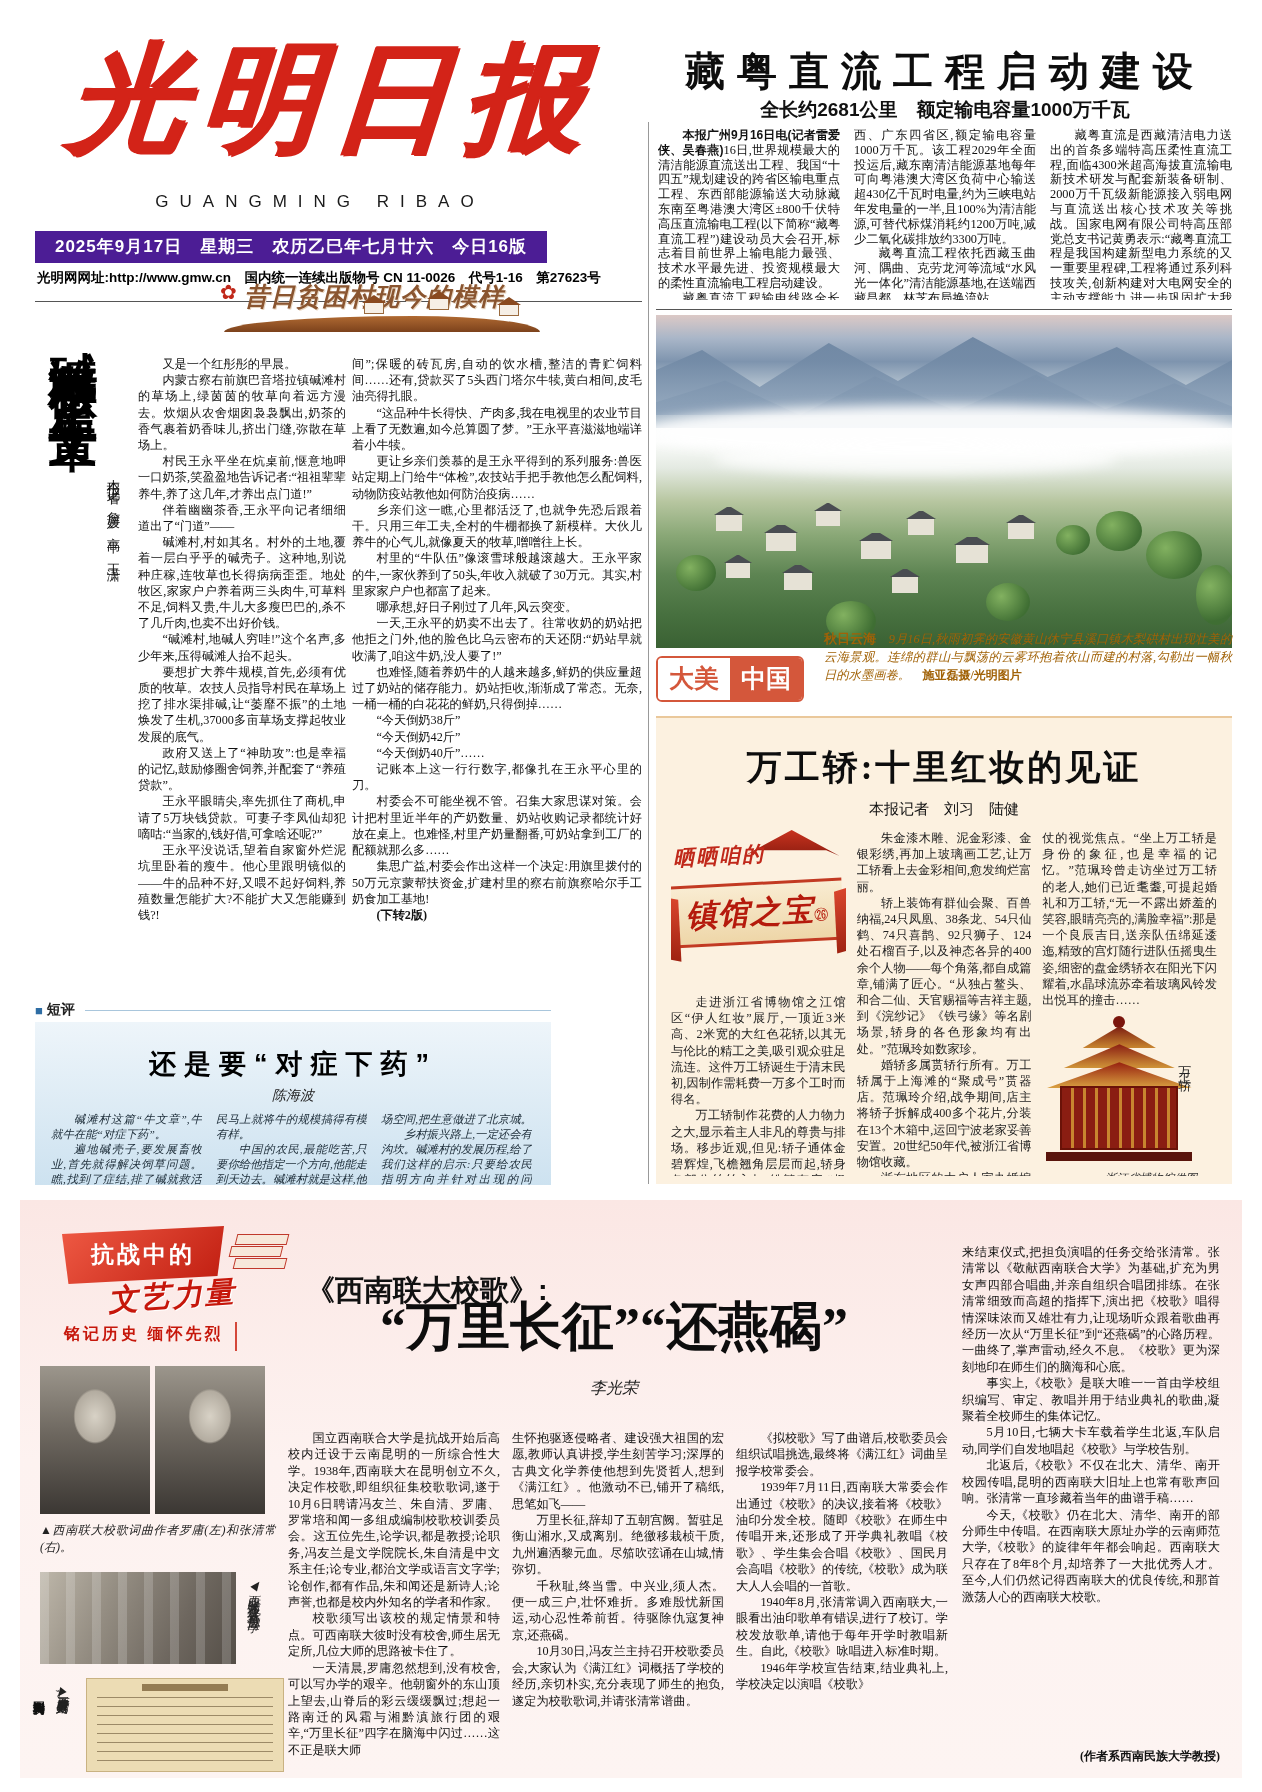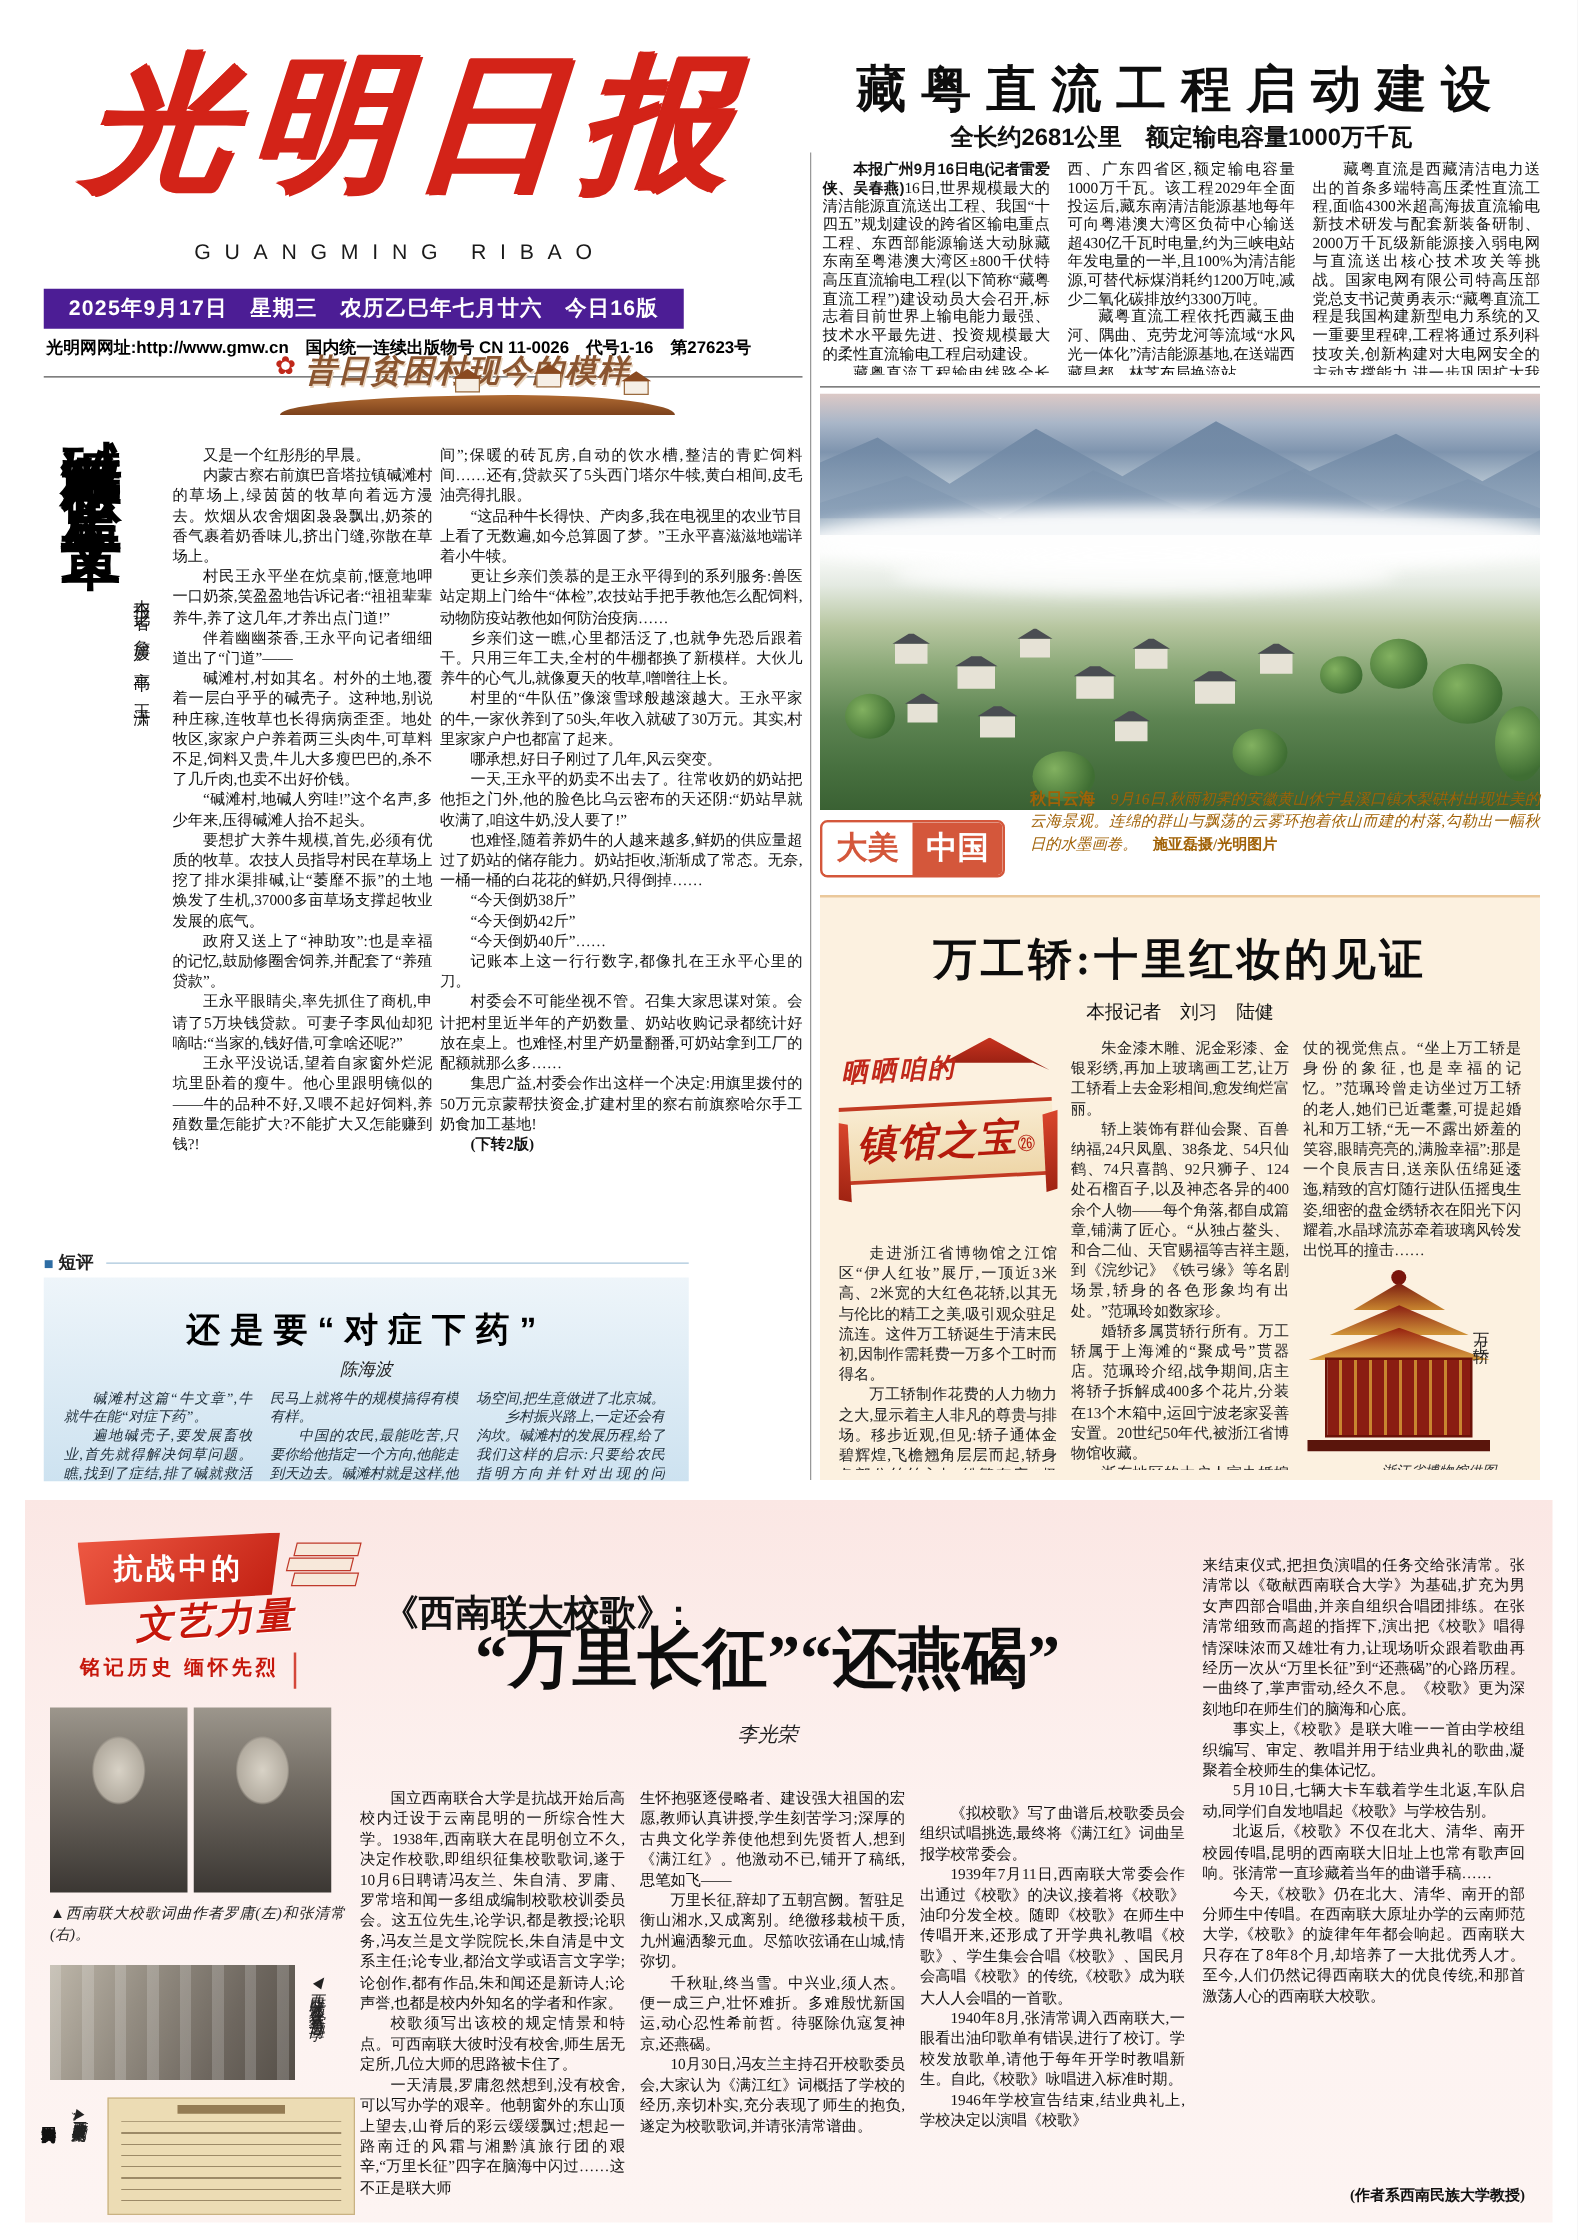--- a/index.html
+++ b/index.html
@@ -193,21 +193,21 @@
             font-size:11.5px; font-style:italic; color:#222; }
   .p-cap3b { position:absolute; left:10px; top:492px; height:90px; writing-mode:vertical-rl;
              font-size:12px; font-weight:bold; color:#111; }
 
   .acol { position:absolute; font-size:12.2px; line-height:16.4px; text-align:justify;
           color:#111; overflow:hidden; }
   .acol p { text-indent:2em; }
   .acol.nofirst p:first-child { text-indent:0; }
   .ac1 { left:268px; top:230px; width:212px; height:332px; }
   .ac2 { left:492px; top:230px; width:212px; height:332px; }
-  .ac3 { left:716px; top:230px; width:212px; height:332px;margin-top:12px; }
+  .ac3 { left:716px; top:230px; width:212px; height:332px; }
   .ac4 { left:942px; top:44px;  width:258px; height:500px; }
   .a-note { position:absolute; left:942px; top:548px; width:258px; text-align:right;
             font-size:12px; font-weight:bold; color:#111; }
 </style>
 </head>
 <body>
 
 <div id="page">
 
   <div class="logo">光明日报</div>

